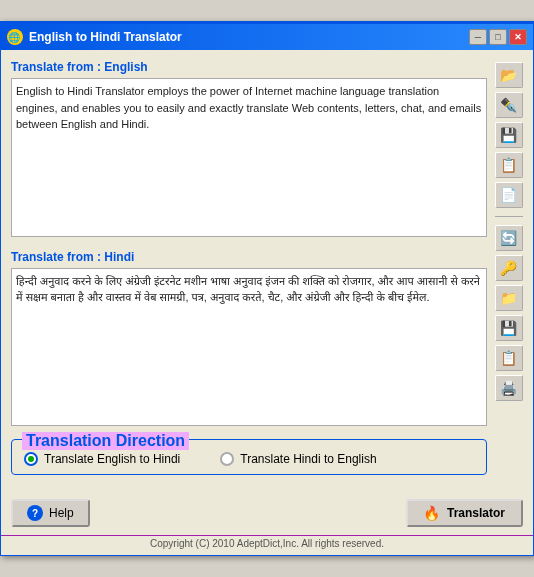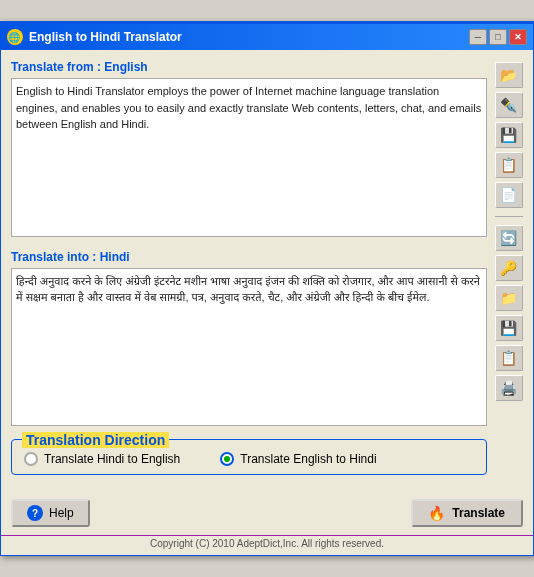--- a/index.html
+++ b/index.html
@@ -126,24 +126,24 @@
       border: 1px solid #0054e3;
       border-radius: 4px;
       padding: 8px 12px;
       margin: 6px 0 10px 0;
       position: relative;
     }
     .direction-label {
       position: absolute;
       top: -8px;
       left: 10px;
-      background: #fde047;
+      background: #f0abfc;
       padding: 0 4px;
       color: #0054e3;
-      font-size: 14px;
+      font-size: 16px;
       font-weight: bold;
     }
     .radio-row {
       display: flex;
       align-items: center;
       gap: 40px;
       padding-top: 4px;
     }
     .radio-option {
       display: flex;
@@ -244,37 +244,37 @@
   </div>
 
   <div class="content">
     <div class="main-area">
 
       <div class="section-label">Translate from : English</div>
       <div class="text-area-wrapper">
         <textarea rows="9" style="">English to Hindi Translator employs the power of Internet machine language translation engines, and enables you to easily and exactly translate Web contents, letters, chat, and emails between English and Hindi.</textarea>
       </div>
 
-      <div class="section-label">Translate into : Hindi</div>
+      <div class="section-label">Translate from : Hindi</div>
       <div class="text-area-wrapper">
         <textarea rows="9" style="">हिन्दी अनुवाद करने के लिए अंग्रेजी इंटरनेट मशीन भाषा अनुवाद इंजन की शक्ति को रोजगार, और आप आसानी से करने में सक्षम बनाता है और वास्तव में वेब सामग्री, पत्र, अनुवाद करते, चैट, और अंग्रेजी और हिन्दी के बीच ईमेल.</textarea>
       </div>
 
       <div class="direction-box">
         <span class="direction-label">Translation Direction</span>
         <div class="radio-row">
-          <div class="radio-option">
-            <div class="radio-circle"></div>
-            <span>Translate Hindi to English</span>
-          </div>
           <div class="radio-option">
             <div class="radio-circle selected">
               <div class="radio-inner"></div>
             </div>
             <span>Translate English to Hindi</span>
+          </div>
+          <div class="radio-option">
+            <div class="radio-circle"></div>
+            <span>Translate Hindi to English</span>
           </div>
         </div>
       </div>
     </div>
 
     <div class="toolbar">
       <div class="tool-btn">📂</div>
       <div class="tool-btn">✒️</div>
       <div class="tool-btn">💾</div>
       <div class="tool-btn">📋</div>
@@ -289,18 +289,18 @@
     </div>
   </div>
 
   <div class="bottom-bar">
     <button class="help-btn">
       <div class="question-icon">?</div>
       <span>Help</span>
     </button>
     <button class="translate-btn">
       <span class="fire-icon">🔥</span>
-      <span>Translate</span>
+      <span>Translator</span>
     </button>
   </div>
 
   <div class="copyright">Copyright (C) 2010 AdeptDict,Inc. All rights reserved.</div>
 </div>
 
 </body></html>

